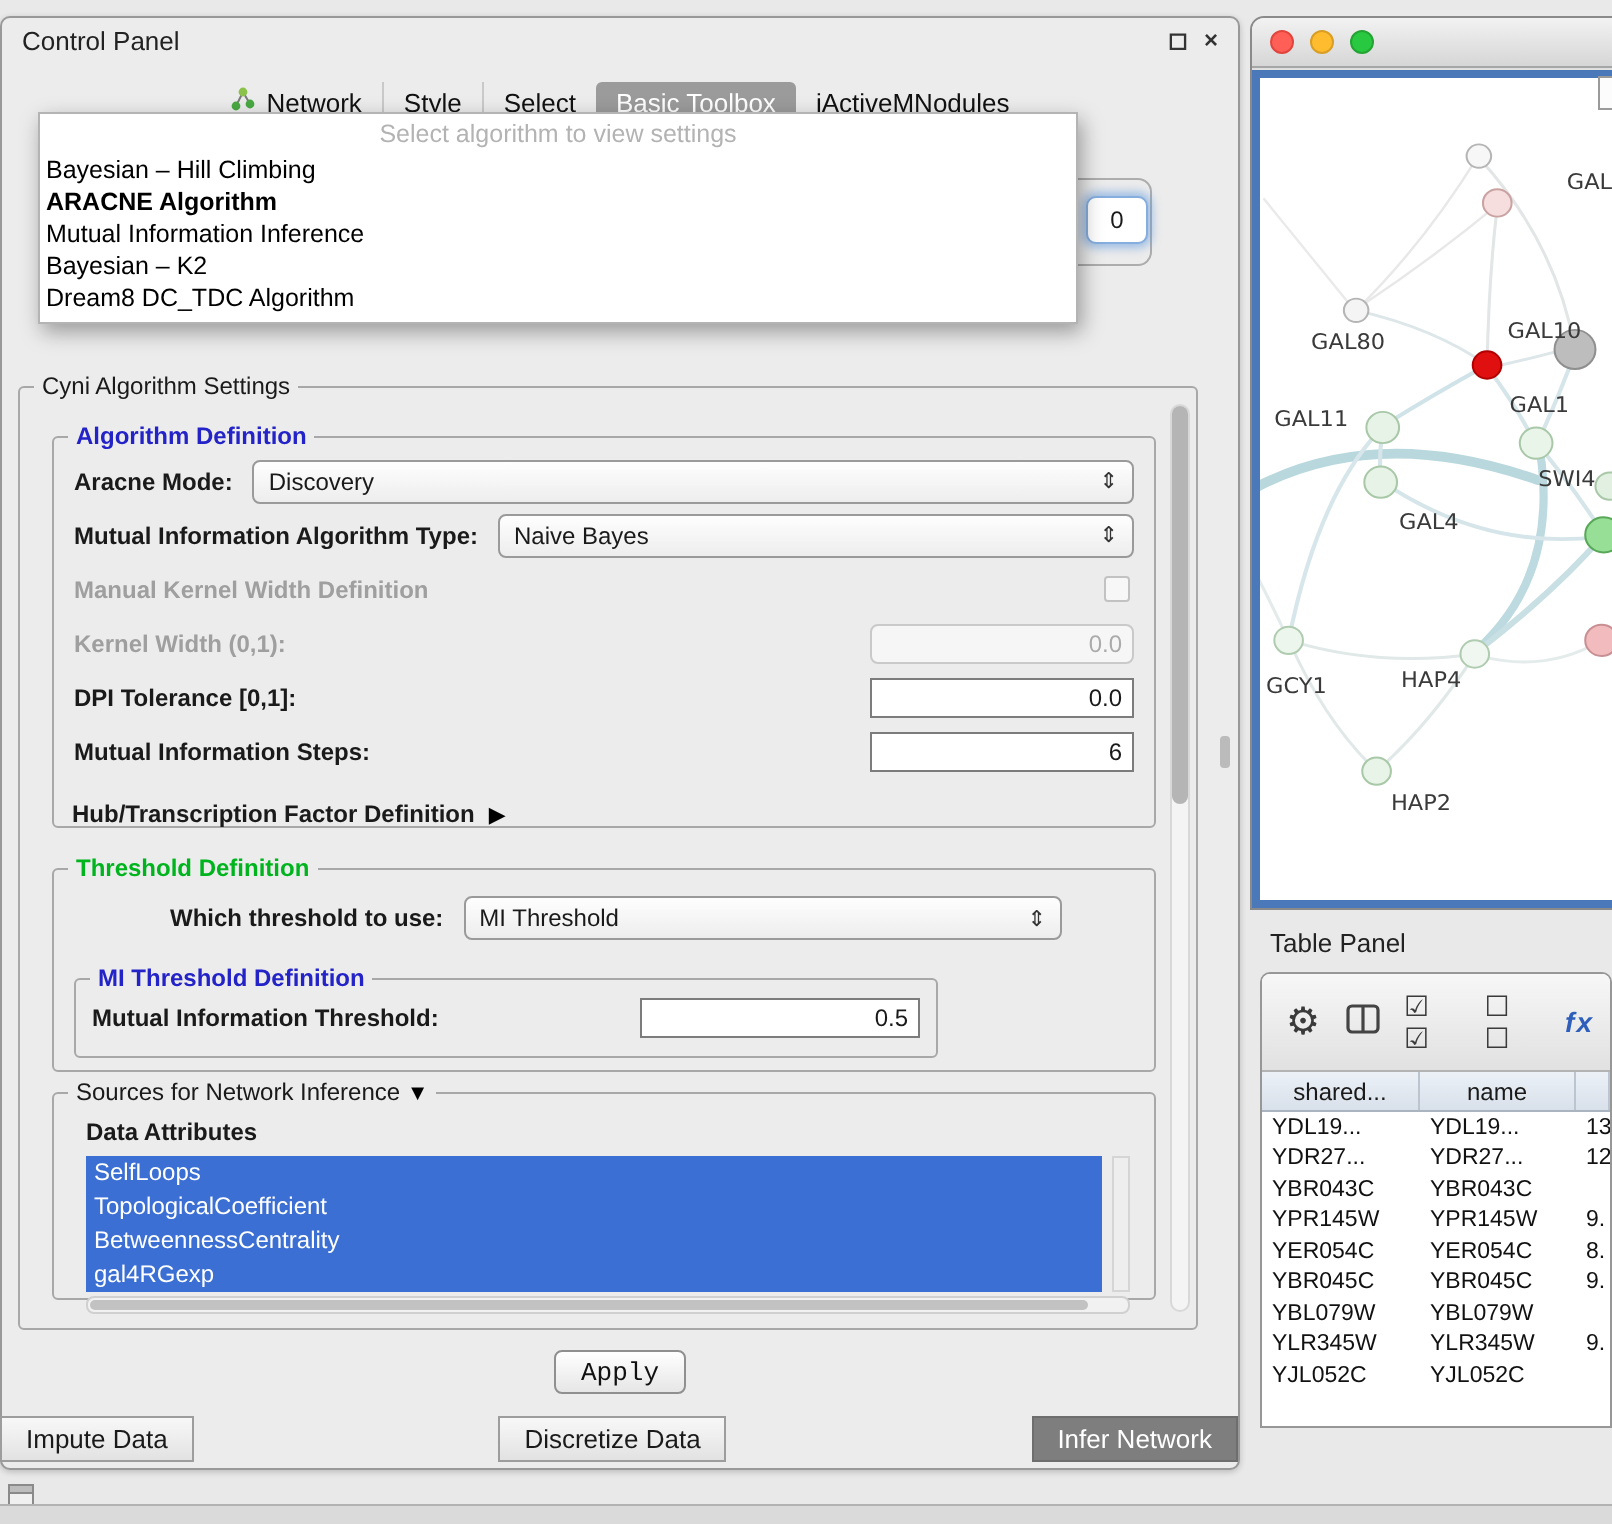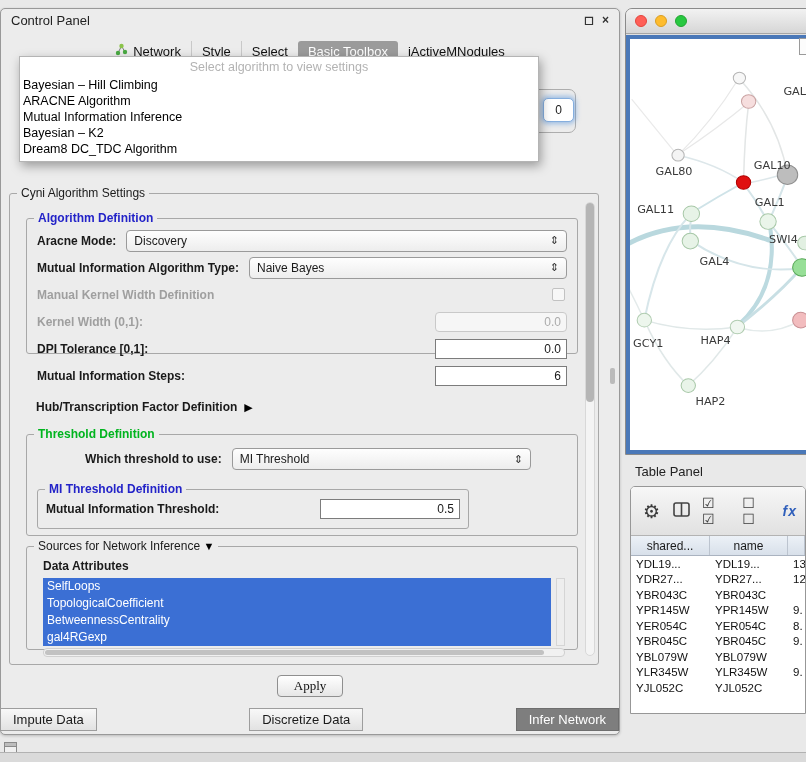--- a/index.html
+++ b/index.html
@@ -15,33 +15,33 @@
   .tab:first-child{border-left:none}
   .tab.active{background:#9b9b9b;color:#fff;border-radius:3px;border-left:none}
   .tab.active+.tab{border-left:none}
 
   .hidden-outline{position:absolute;left:30px;top:80px;width:545px;height:44px;border:1px solid #adadad;border-radius:7px}
   .spinner{position:absolute;left:542px;top:89px;width:31px;height:24px;background:#fff;border:1px solid #85aede;border-radius:5px;box-shadow:0 0 5px 2px rgba(90,150,220,.55);display:flex;align-items:center;justify-content:center;font-size:12px}
 
   .popup{position:absolute;left:18px;top:47px;width:520px;background:#fff;border:1px solid #b4b4b4;box-shadow:2px 4px 10px rgba(0,0,0,.35);z-index:30;padding-bottom:4px}
   .popup-header{color:#b3b3b3;text-align:center;font-size:12.5px;padding:3px 0 3px}
   .popup-item{font-size:12.5px;line-height:16px;padding:0 3px;color:#000;white-space:nowrap}
-  .popup-item.selected{font-weight:400}
+  .popup-item.selected{font-weight:700}
 
   .group{position:absolute;border:1px solid #a8a8a8;border-radius:3px}
   .legend{position:absolute;top:-8px;left:7px;background:#ececec;padding:0 4px;font-size:12px;white-space:nowrap}
   .legend.blue{color:#2323c8;font-weight:700}
   .legend.green{color:#00b41e;font-weight:700}
   .legend.plain{color:#1a1a1a}
 
   .settings{left:8px;top:184px;width:590px;height:472px}
   .vscroll{position:absolute;right:3px;top:8px;bottom:8px;width:10px;background:#f4f4f4;border:1px solid #d8d8d8;border-radius:5px}
   .vthumb{position:absolute;left:0;right:0;top:0;height:44%;background:#b5b5b5;border-radius:5px}
 
-  .algo{left:16px;top:24px;width:552px;height:136px;padding:8px 10px 4px}
+  .algo{left:16px;top:24px;width:552px;height:196px;padding:8px 10px 4px}
   .frow{display:flex;align-items:center;height:27px}
   .lbl{font-weight:700;font-size:12px;color:#1a1a1a;white-space:nowrap}
   .lbl.dis{color:#9f9f9f}
   .sel{flex:1;margin-left:10px;height:22px;border:1px solid #9a9a9a;border-radius:4px;background:linear-gradient(#fefefe,#ededed);display:flex;align-items:center;padding:0 7px;font-size:12px}
   .sel .arr{margin-left:auto;font-size:11px;color:#333}
   .inp{margin-left:auto;width:132px;height:20px;border:1px solid #7c7c7c;background:#fff;display:flex;align-items:center;justify-content:flex-end;padding:0 5px;font-size:12px}
   .inp.dis{border:1px solid #c9c9c9;background:#f6f6f6;color:#ababab;border-radius:4px}
   .cbox{margin-left:auto;width:13px;height:13px;border:1px solid #c2c2c2;background:#f7f7f7;border-radius:2px;margin-right:2px}
 
   .hub-row{position:absolute;left:26px;top:206px;display:flex;align-items:center;gap:7px}
@@ -54,21 +54,21 @@
   .mi-row{display:flex;align-items:center;height:100%;padding:0 8px}
 
   .sources{left:16px;top:352px;width:552px;height:104px;padding:12px 16px 0}
   .da-label{font-weight:700;font-size:12px;margin-bottom:5px}
   .listwrap{position:relative;width:522px}
   .list-item{height:17px;line-height:17px;background:#3b6fd4;color:#fff;font-size:12px;padding-left:4px;width:508px;white-space:nowrap}
   .list-vscroll{position:absolute;right:0;top:0;bottom:0;width:9px;background:#eee;border:1px solid #d5d5d5}
   .hscroll{margin-top:2px;width:522px;height:9px;background:#f1f1f1;border:1px solid #d0d0d0;border-radius:4px;position:relative}
   .hthumb{position:absolute;left:1px;top:1px;bottom:1px;width:96%;background:#c2c2c2;border-radius:4px}
 
-  .apply{position:absolute;left:50%;top:666px;transform:translateX(-50%);min-width:66px;height:22px;border:1px solid #8f8f8f;border-radius:4px;background:linear-gradient(#fff,#e6e6e6);font-size:13px;font-family:Liberation Serif, serif;color:#111}
+  .apply{position:absolute;left:50%;top:666px;transform:translateX(-50%);min-width:66px;height:22px;border:1px solid #8f8f8f;border-radius:4px;background:linear-gradient(#fff,#e6e6e6);font-size:13px;font-family:Liberation Mono, monospace;color:#111}
 
   .btabs{position:absolute;left:0;right:0;top:699px;display:flex;justify-content:space-between}
   .btab{border:1px solid #9d9d9d;padding:3px 12px;font-size:13px;background:linear-gradient(#f8f8f8,#e2e2e2);margin-left:-1px}
   .btab.active{background:#7e7e7e;color:#fff;border-color:#6e6e6e}
 
   .splitter{position:absolute;left:610px;top:368px;width:5px;height:16px;background:#bbb;border-radius:2px}
 
   
   .net-win{position:absolute;left:625px;top:8px;width:190px;height:447px;background:#e0e0e0;border:1px solid #8a8a8a;border-radius:7px 7px 0 0;overflow:hidden}
   .net-titlebar{height:25px;background:linear-gradient(#f2f2f2,#d6d6d6);border-bottom:1px solid #a6a6a6;display:flex;align-items:center;gap:8px;padding:0 9px}

